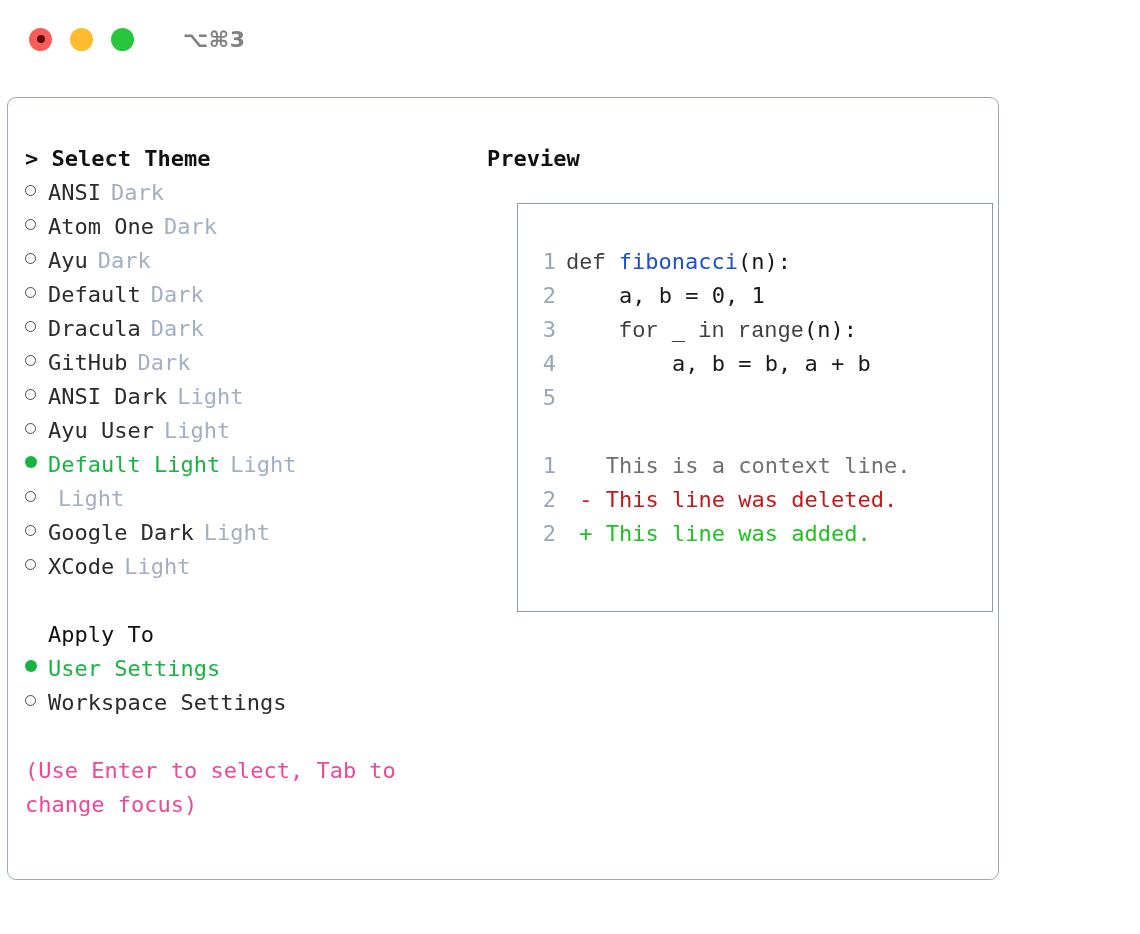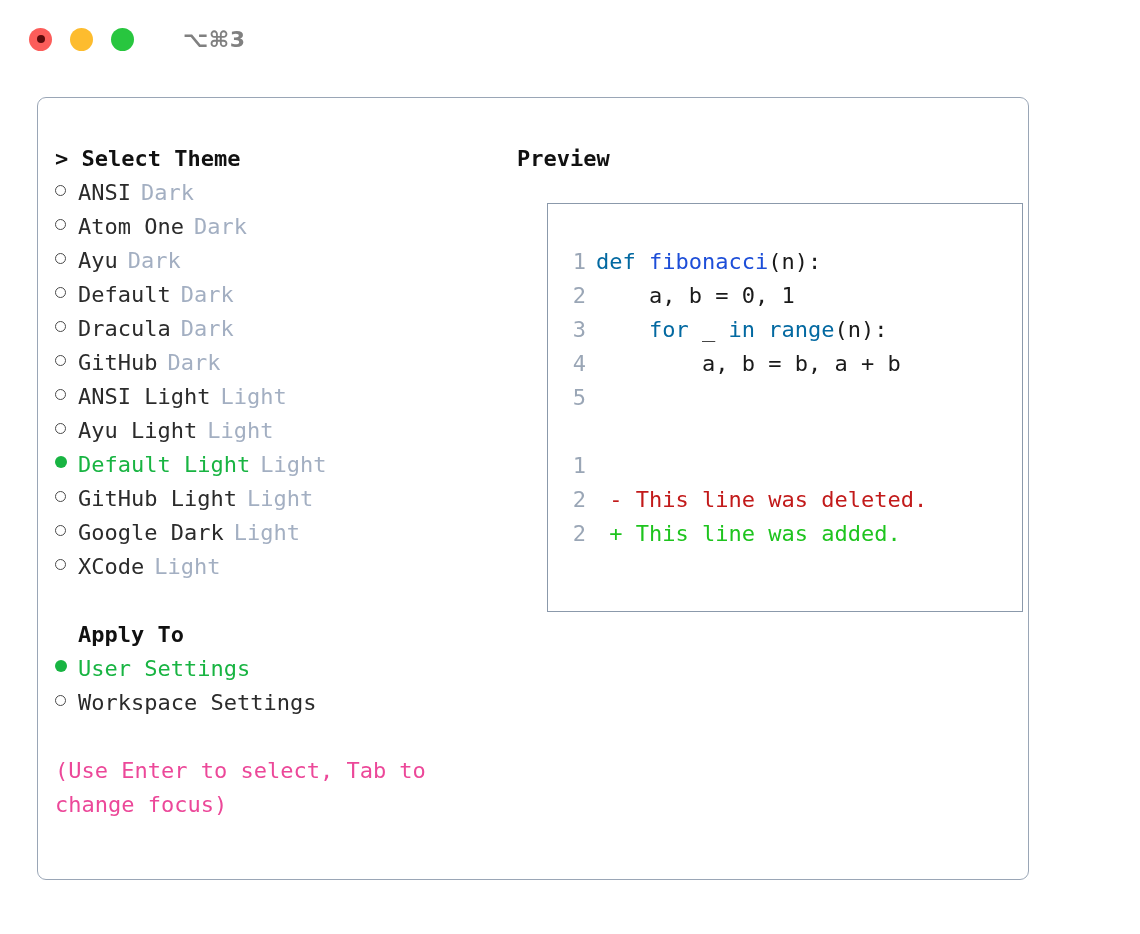--- a/index.html
+++ b/index.html
@@ -65,21 +65,21 @@
     font-size: 22px;
     font-weight: bold;
     color: #808080;
     letter-spacing: 0.5px;
     font-family: "DejaVu Sans", sans-serif;
   }
 
   
   #main-panel {
     position: absolute;
-    left: 37px;
+    left: 7px;
     top: 97px;
     width: 992px;
     height: 783px;
     border: 1.6px solid #9aa6b6;
     border-radius: 9px;
     box-sizing: border-box;
     background: #ffffff;
   }
 
   
@@ -106,21 +106,21 @@
     font-family: "DejaVu Sans Mono", monospace;
     font-size: 22px;
     line-height: 34px;
     white-space: pre;
   }
   .section-header {
     font-weight: bold;
     color: #111111;
   }
   .section-header-plain {
-    font-weight: bold;
+    font-weight: normal;
     color: #111111;
   }
 
   .opt-row {
     display: flex;
     align-items: baseline;
     height: 34px;
     white-space: pre;
   }
   .bullet {
@@ -197,21 +197,21 @@
   }
   .lineno {
     display: inline-block;
     width: 26px;
     flex: 0 0 26px;
     text-align: right;
     color: #9aa6b6;
     margin-right: 10px;
   }
   .blank-row { height: 34px; }
-  .tok-kw   { color: #0369a1; }
+  .tok-kw   { color: #404040; font-family: Liberation Mono, monospace; }
   .tok-fn   { color: #1d4ed8; }
   .tok-txt  { color: #1a1a1a; }
   .diff-ctx { color: #707070; }
   .diff-del { color: #c21a1a; }
   .diff-add { color: #1ec41e; }
 </style>
 </head>
 <body>
 
 <div id="page-card">
@@ -232,24 +232,24 @@
 
         <div class="mono section-header">&gt; Select Theme</div>
 
         <div id="theme-list">
             <div class="opt-row mono"><span class="bullet"><span class="bullet-ring"></span></span><span class="opt-label">ANSI</span><span class="opt-tag">Dark</span></div>
             <div class="opt-row mono"><span class="bullet"><span class="bullet-ring"></span></span><span class="opt-label">Atom One</span><span class="opt-tag">Dark</span></div>
             <div class="opt-row mono"><span class="bullet"><span class="bullet-ring"></span></span><span class="opt-label">Ayu</span><span class="opt-tag">Dark</span></div>
             <div class="opt-row mono"><span class="bullet"><span class="bullet-ring"></span></span><span class="opt-label">Default</span><span class="opt-tag">Dark</span></div>
             <div class="opt-row mono"><span class="bullet"><span class="bullet-ring"></span></span><span class="opt-label">Dracula</span><span class="opt-tag">Dark</span></div>
             <div class="opt-row mono"><span class="bullet"><span class="bullet-ring"></span></span><span class="opt-label">GitHub</span><span class="opt-tag">Dark</span></div>
-            <div class="opt-row mono"><span class="bullet"><span class="bullet-ring"></span></span><span class="opt-label">ANSI Light</span><span class="opt-tag">Light</span></div>
-            <div class="opt-row mono"><span class="bullet"><span class="bullet-ring"></span></span><span class="opt-label">Ayu Light</span><span class="opt-tag">Light</span></div>
+            <div class="opt-row mono"><span class="bullet"><span class="bullet-ring"></span></span><span class="opt-label">ANSI Dark</span><span class="opt-tag">Light</span></div>
+            <div class="opt-row mono"><span class="bullet"><span class="bullet-ring"></span></span><span class="opt-label">Ayu User</span><span class="opt-tag">Light</span></div>
             <div class="opt-row mono"><span class="bullet"><span class="bullet-dot"></span></span><span class="opt-label selected">Default Light</span><span class="opt-tag">Light</span></div>
-            <div class="opt-row mono"><span class="bullet"><span class="bullet-ring"></span></span><span class="opt-label">GitHub Light</span><span class="opt-tag">Light</span></div>
+            <div class="opt-row mono"><span class="bullet"><span class="bullet-ring"></span></span><span class="opt-tag">Light</span></div>
             <div class="opt-row mono"><span class="bullet"><span class="bullet-ring"></span></span><span class="opt-label">Google Dark</span><span class="opt-tag">Light</span></div>
             <div class="opt-row mono"><span class="bullet"><span class="bullet-ring"></span></span><span class="opt-label">XCode</span><span class="opt-tag">Light</span></div>
           </div>
 
         <div class="spacer-row"></div>
 
         <div class="mono section-header-plain" style="padding-left:23px;">Apply To</div>
 
         <div id="apply-list">
             <div class="opt-row mono"><span class="bullet"><span class="bullet-dot"></span></span><span class="opt-label selected">User Settings</span></div>
@@ -266,21 +266,21 @@
           <div id="code-area">
             <div id="code-lines">
                 <div class="code-line"><span class="lineno">1</span><span><span class="tok-kw">def </span><span class="tok-fn">fibonacci</span><span class="tok-txt">(n):</span></span></div>
                 <div class="code-line"><span class="lineno">2</span><span><span class="tok-txt">    a, b = 0, 1</span></span></div>
                 <div class="code-line"><span class="lineno">3</span><span><span class="tok-txt">    </span><span class="tok-kw">for</span><span class="tok-txt"> _ </span><span class="tok-kw">in range</span><span class="tok-txt">(n):</span></span></div>
                 <div class="code-line"><span class="lineno">4</span><span><span class="tok-txt">        a, b = b, a + b</span></span></div>
                 <div class="code-line"><span class="lineno">5</span></div>
               </div>
             <div class="blank-row"></div>
             <div id="diff-lines">
-                <div class="code-line"><span class="lineno">1</span></div>
+                <div class="code-line"><span class="lineno">1</span><span class="diff-ctx">   This is a context line.</span></div>
                 <div class="code-line"><span class="lineno">2</span><span class="diff-del"> - This line was deleted.</span></div>
                 <div class="code-line"><span class="lineno">2</span><span class="diff-add"> + This line was added.</span></div>
               </div>
           </div>
         </div>
       </div>
 
     </div>
   </div>
 </div>

